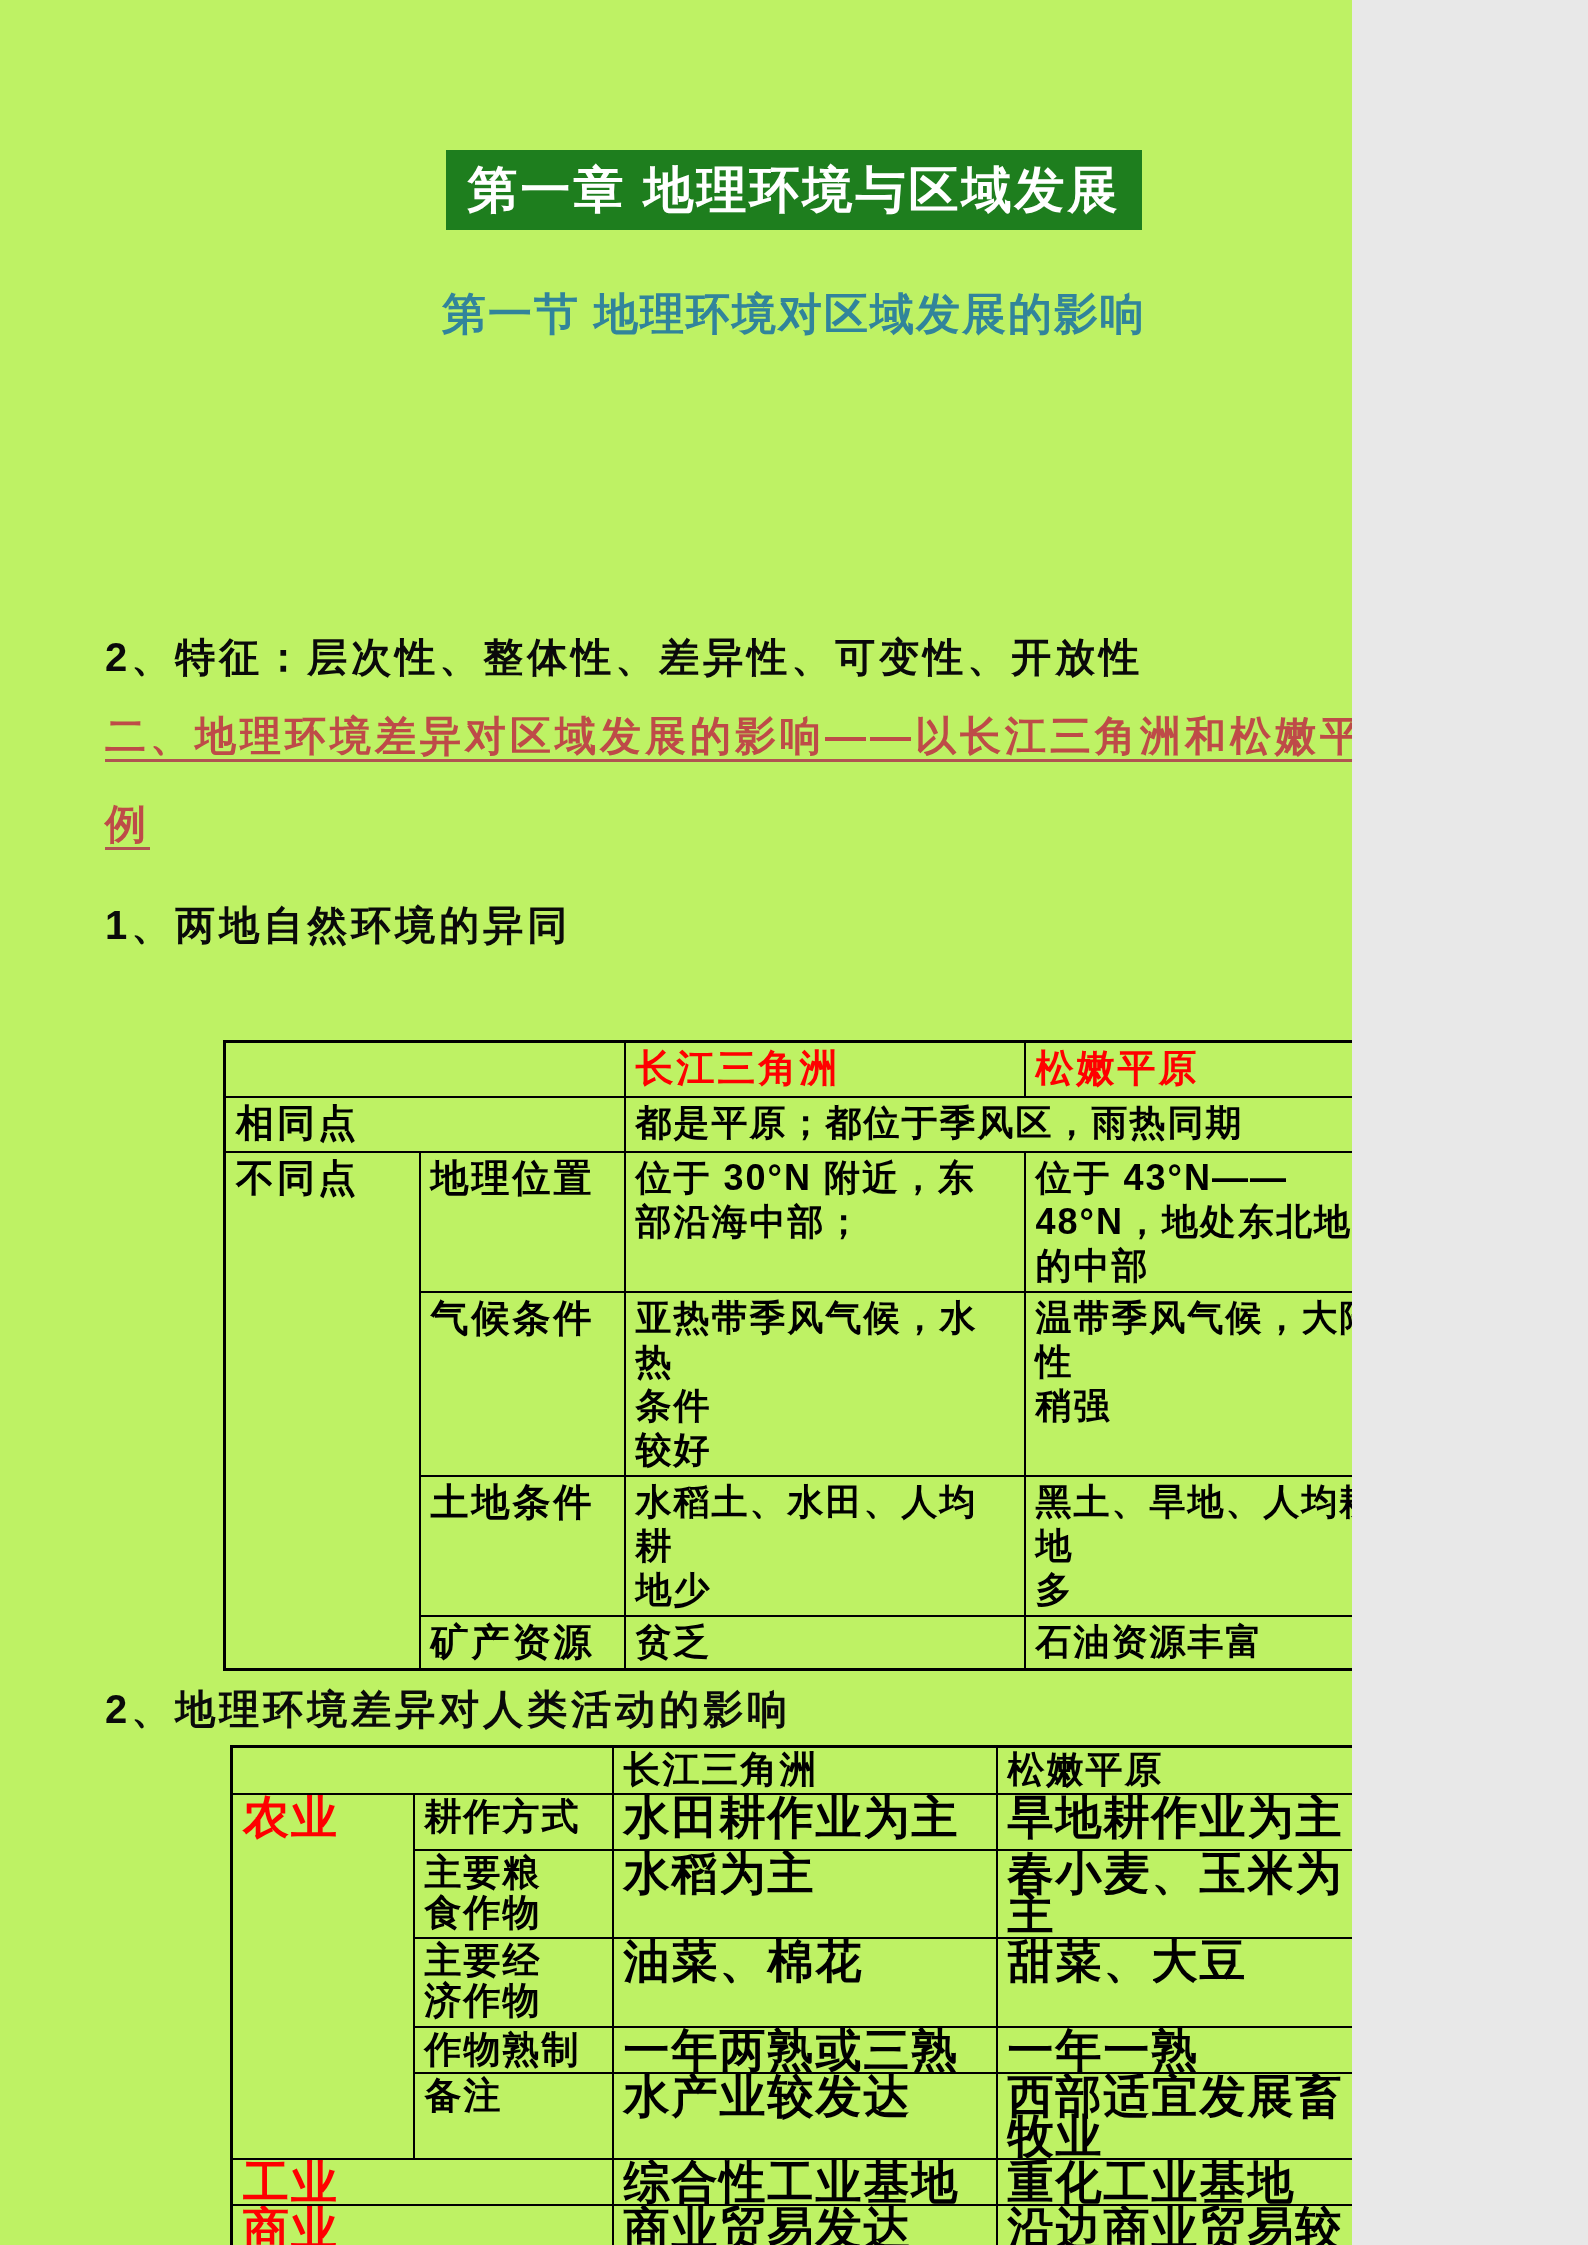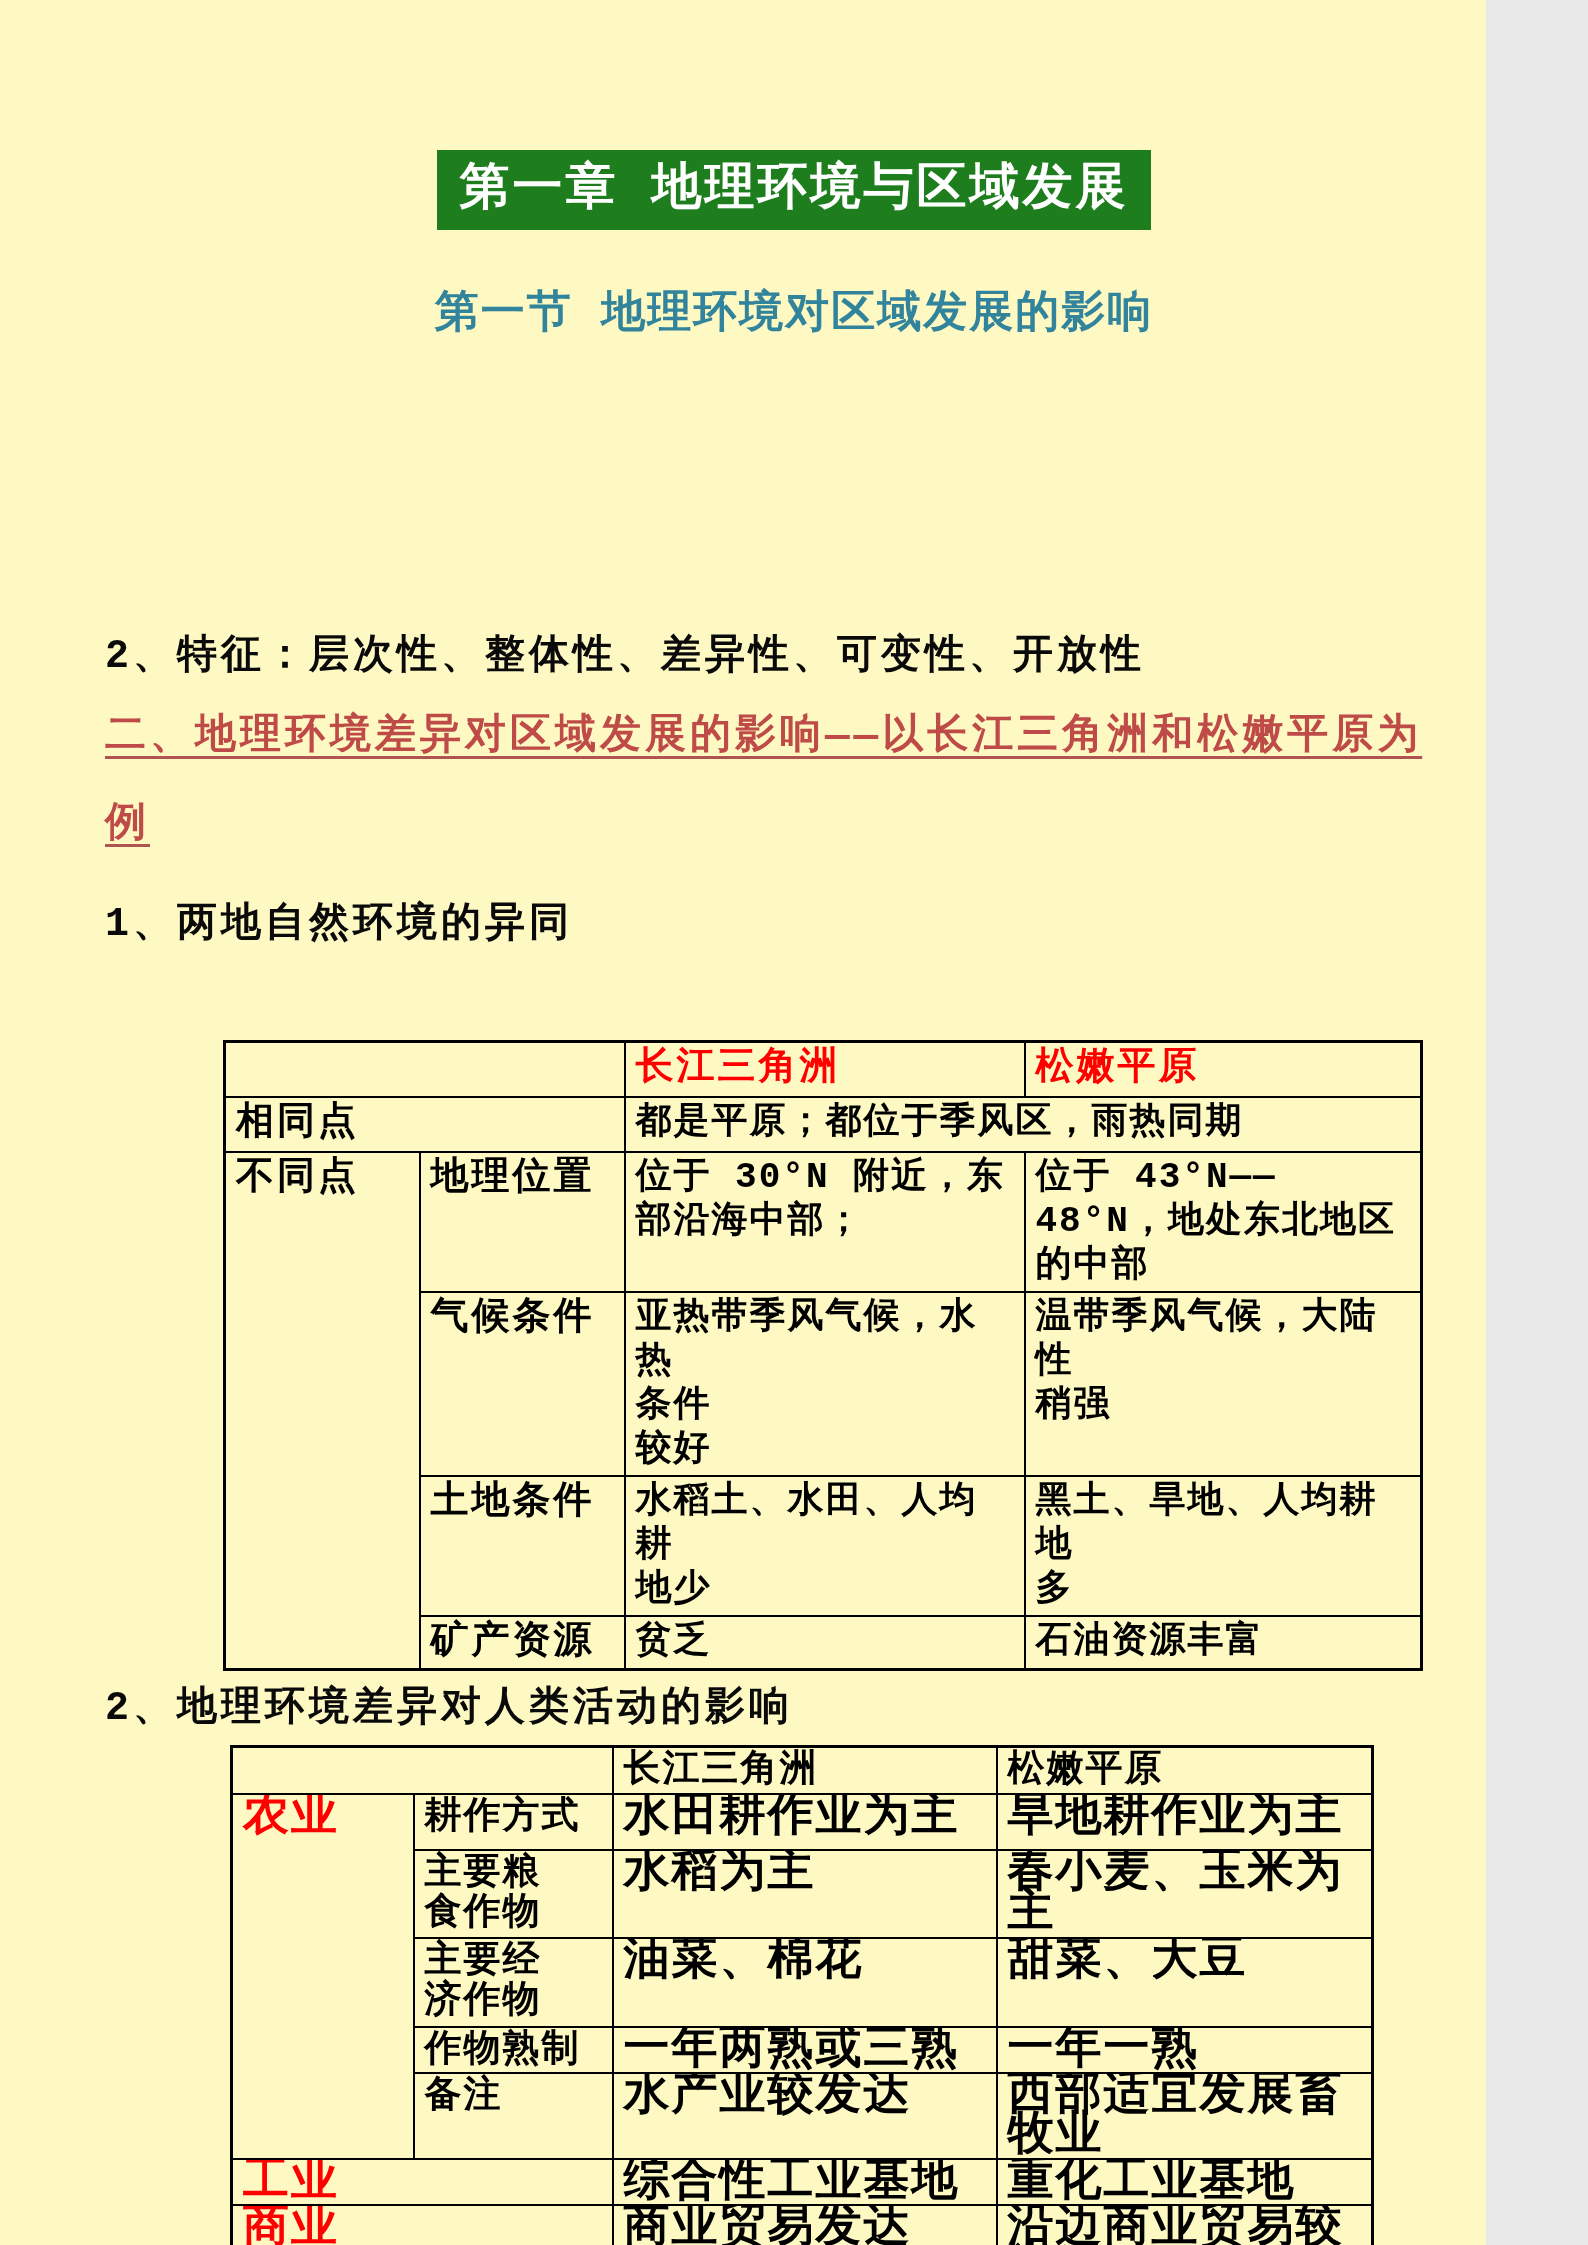--- a/index.html
+++ b/index.html
@@ -1,18 +1,18 @@
 <!DOCTYPE html>
 <html><head>
 <meta charset="utf-8">
 <style>
   html,body{margin:0;padding:0;background:#e8e8e8;}
   .page{
-    position:relative;width:1486px;height:2245px;background:#fef9c3;
-    font-family:Liberation Mono, monospace;
+    position:relative;width:1352px;height:2245px;background:#bef264;
+    font-family:Liberation Sans, sans-serif;
     font-weight:700;color:#000;overflow:hidden;
   }
   .abs{position:absolute;}
   
   .banner-wrap{top:150px;left:0;width:1588px;text-align:center;}
   .banner{
     display:inline-block;background:#1e7e1e;color:#ffffff;
     font-size:50px;letter-spacing:3px;line-height:76px;padding:2px 22px;
   }
   

